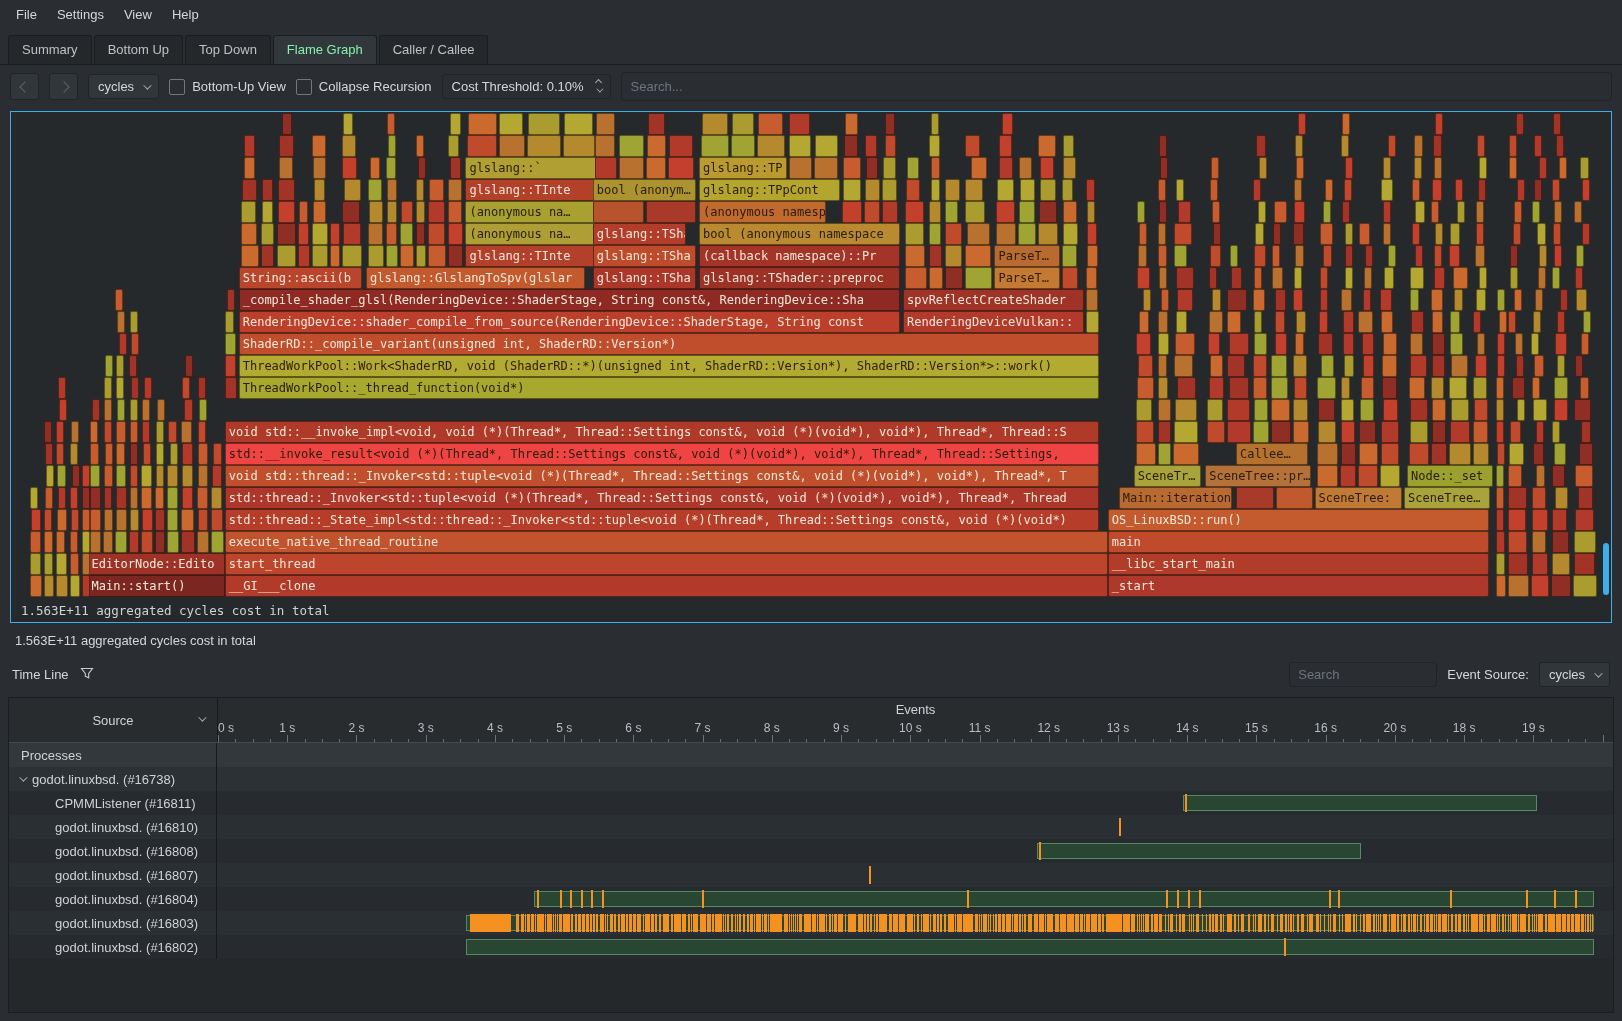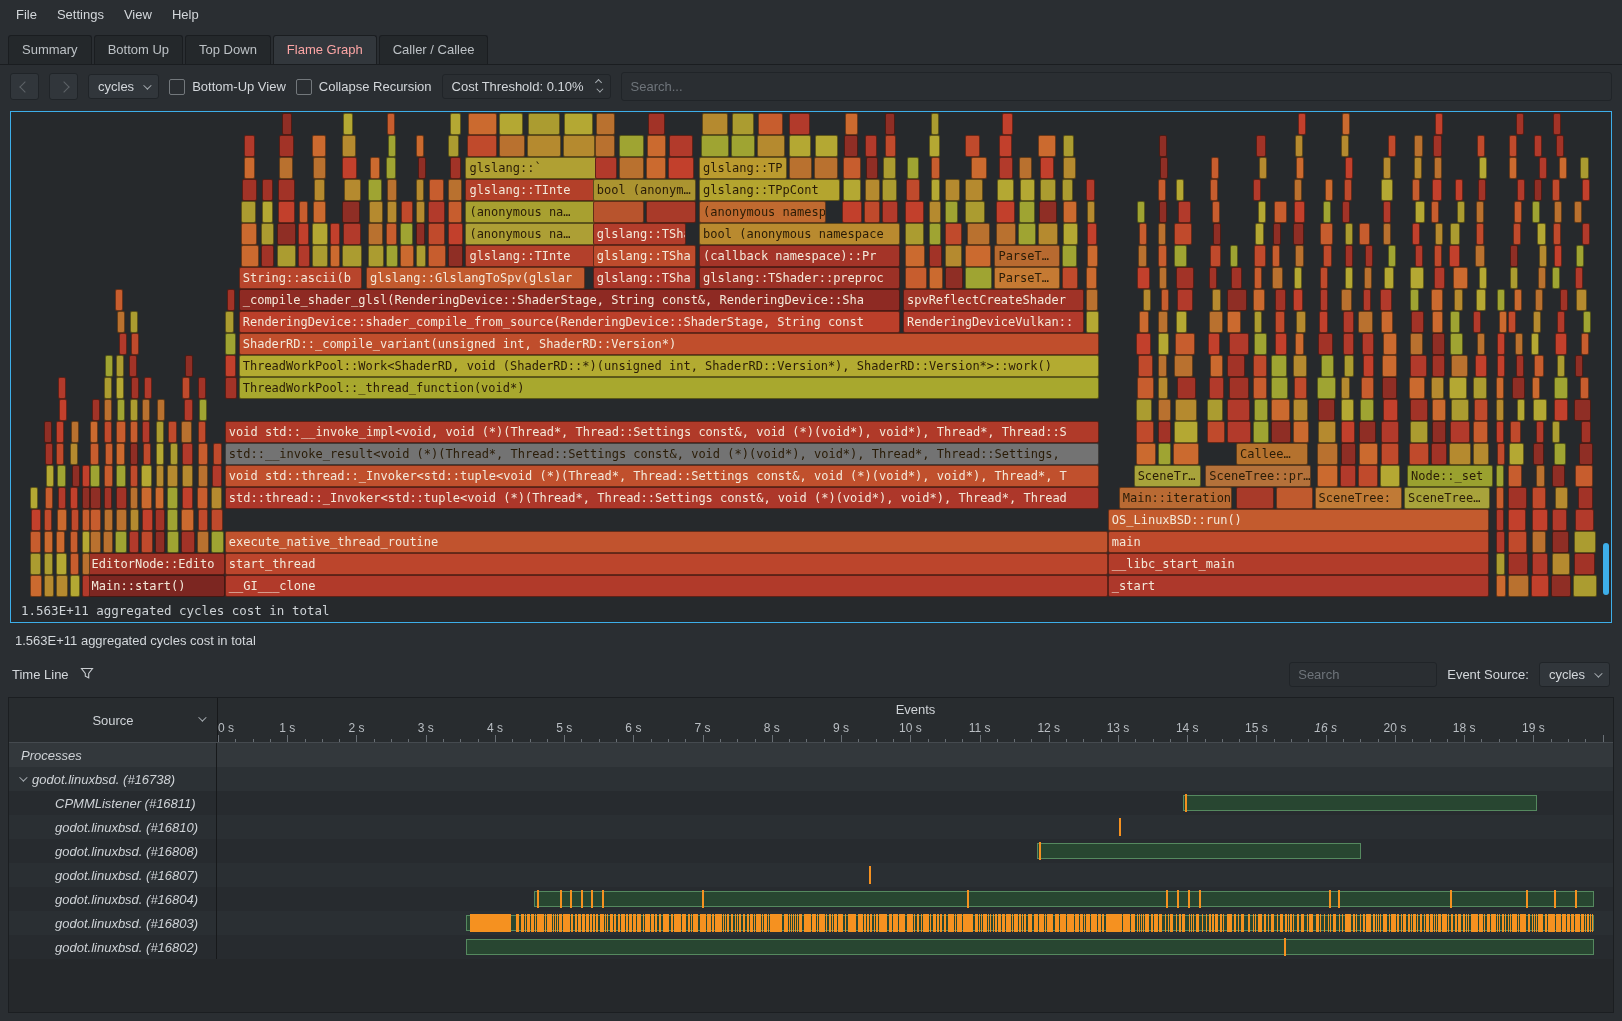--- a/index.html
+++ b/index.html
@@ -3,21 +3,21 @@
 <meta charset="utf-8">
 <style>
   html,body{margin:0;padding:0;width:1622px;height:1021px;overflow:hidden;}
   body{background:#2a2e32;color:#d3d7db;font-family:"Liberation Sans",sans-serif;font-size:13px;display:flex;flex-direction:column;}
   
   .menubar{display:flex;align-items:center;padding:4px 6px 2px;}
   .menu-item{padding:3px 10px;color:#d3d7db;border-radius:3px;cursor:default;}
   
   .tabbar{display:flex;align-items:flex-end;padding:8px 8px 0;gap:2px;border-bottom:1px solid #1a1d20;}
   .tab{padding:6px 13px 7px;color:#bcc1c5;background:#24282b;border:1px solid #1a1d20;border-bottom:none;border-radius:3px 3px 0 0;}
-  .tab.active{background:#32373c;color:#fca5a5;}
+  .tab.active{background:#32373c;color:#86efac;}
   
   .toolbar{display:flex;align-items:center;gap:10px;padding:7px 10px 8px;}
   .tool-btn{width:27px;height:25px;display:flex;align-items:center;justify-content:center;background:#31363b;border:1px solid #202428;border-radius:3px;}
   .combo{display:flex;align-items:center;gap:9px;padding:4px 9px;background:#31363b;border:1px solid #202428;border-radius:3px;color:#d3d7db;}
   .checkwrap{display:flex;align-items:center;gap:7px;}
   .checkbox{width:14px;height:14px;border:1px solid #73787c;border-radius:2px;background:#2a2e32;}
   .spinbox{display:flex;align-items:center;gap:12px;padding:4px 9px;background:#2a2e32;border:1px solid #202428;border-radius:3px;color:#d3d7db;}
   .spin-btns{display:flex;flex-direction:column;gap:3px;}
   .spin-btns .chev{width:4px;height:4px;border-width:1.4px;}
   input{font-family:"Liberation Sans",sans-serif;font-size:13px;outline:none;}
@@ -47,21 +47,21 @@
   .tl-table{margin:4px 8px 8px;border:1px solid #1b1e21;background:#25282b;flex:1;display:flex;flex-direction:column;overflow:hidden;}
   .tl-header-row{display:flex;border-bottom:1px solid #454a4f;background:#282c2f;}
   .tl-source-header{width:208px;min-width:208px;position:relative;display:flex;align-items:center;justify-content:center;border-right:1px solid #17191b;color:#cfd3d7;}
   .tl-source-header .chev{position:absolute;right:13px;top:18px;}
   .tl-header-right{flex:1;display:flex;flex-direction:column;}
   .tl-events-label{text-align:center;padding:4px 0 1px;color:#cfd3d7;}
   .tl-axis{position:relative;height:24px;}
   .axis-label{position:absolute;top:3px;transform:translateX(-50%);font-size:12px;color:#b9bec3;white-space:nowrap;}
   .axis-label.first{transform:none;}
   .axis-tick{position:absolute;bottom:0;width:1px;background:#6a7076;}
-  .tl-body{flex:1;font-style:italic;}
+  .tl-body{flex:1;}
   .tl-row{display:flex;height:24px;}
   .tl-row.even{background:#272b2f;}
   .tl-row.odd{background:#2a2f33;}
   .tl-row.section{background:#33383c;}
   .tl-row.process{background:#2c3135;}
   .tl-label{width:208px;min-width:208px;display:flex;align-items:center;gap:7px;border-right:1px solid #17191b;color:#ced2d6;box-sizing:border-box;}
   .tl-track{flex:1;position:relative;}
   .tl-bar{position:absolute;top:4px;bottom:4px;background:#284631;border:1px solid #55895f;box-sizing:border-box;}
   .tl-mark{position:absolute;top:3px;bottom:3px;width:2px;background:#f59120;}
   .tl-solid{position:absolute;top:3px;bottom:3px;background:#f59120;}
@@ -117,32 +117,33 @@
 <div class="flame-widget">
   <div class="flame-area">
       <div class="frame" style="left: 4.75594%; width: 8.63579%; bottom: 0%; height: 4.54545%; background: rgb(124, 38, 33); color: rgb(243, 233, 218);">Main::start()</div>
       <div class="frame" style="left: 13.3917%; width: 55.5695%; bottom: 0%; height: 4.54545%; background: rgb(177, 58, 42); color: rgb(243, 233, 218);">__GI___clone</div>
       <div class="frame" style="left: 68.9612%; width: 23.9675%; bottom: 0%; height: 4.54545%; background: rgb(173, 56, 43); color: rgb(243, 233, 218);">_start</div>
       <div class="frame" style="left: 4.75594%; width: 8.63579%; bottom: 4.54545%; height: 4.54545%; background: rgb(158, 50, 38); color: rgb(243, 233, 218);">EditorNode::Edito</div>
       <div class="frame" style="left: 13.3917%; width: 55.5695%; bottom: 4.54545%; height: 4.54545%; background: rgb(188, 69, 44); color: rgb(243, 233, 218);">start_thread</div>
       <div class="frame" style="left: 68.9612%; width: 23.9675%; bottom: 4.54545%; height: 4.54545%; background: rgb(178, 60, 42); color: rgb(243, 233, 218);">__libc_start_main</div>
       <div class="frame" style="left: 13.3917%; width: 55.5695%; bottom: 9.09091%; height: 4.54545%; background: rgb(193, 83, 46); color: rgb(243, 233, 218);">execute_native_thread_routine</div>
       <div class="frame" style="left: 68.9612%; width: 23.9675%; bottom: 9.09091%; height: 4.54545%; background: rgb(191, 74, 44); color: rgb(243, 233, 218);">main</div>
+      <div class="frame" style="left: 13.3917%; width: 55.0063%; bottom: 13.6364%; height: 4.54545%; background: rgb(181, 61, 42); color: rgb(243, 233, 218);">std::thread::_State_impl&lt;std::thread::_Invoker&lt;std::tuple&lt;void (*)(Thread*, Thread::Settings const&amp;, void (*)(void*)</div>
       <div class="frame" style="left: 68.9612%; width: 23.9675%; bottom: 13.6364%; height: 4.54545%; background: rgb(195, 91, 46); color: rgb(243, 233, 218);">OS_LinuxBSD::run()</div>
       <div class="frame" style="left: 13.3917%; width: 55.0063%; bottom: 18.1818%; height: 4.54545%; background: rgb(173, 55, 42); color: rgb(243, 233, 218);">std::thread::_Invoker&lt;std::tuple&lt;void (*)(Thread*, Thread::Settings const&amp;, void (*)(void*), void*), Thread*, Thread</div>
       <div class="frame" style="left: 69.6496%; width: 7.13392%; bottom: 18.1818%; height: 4.54545%; background: rgb(185, 106, 51); color: rgb(42, 28, 7);">Main::iteration()</div>
       <div class="frame" style="left: 77.0338%; width: 2.37797%; bottom: 18.1818%; height: 4.54545%; background: rgb(168, 58, 41); color: rgb(243, 233, 218);"></div>
       <div class="frame" style="left: 79.5369%; width: 2.31539%; bottom: 18.1818%; height: 4.54545%; background: rgb(192, 90, 46); color: rgb(243, 233, 218);"></div>
       <div class="frame" style="left: 81.9775%; width: 5.50688%; bottom: 18.1818%; height: 4.54545%; background: rgb(192, 122, 54); color: rgb(42, 28, 7);">SceneTree:</div>
       <div class="frame" style="left: 87.6095%; width: 5.38173%; bottom: 18.1818%; height: 4.54545%; background: rgb(168, 163, 59); color: rgb(42, 28, 7);">SceneTree…</div>
       <div class="frame" style="left: 13.3917%; width: 55.0063%; bottom: 22.7273%; height: 4.54545%; background: rgb(192, 80, 45); color: rgb(243, 233, 218);">void std::thread::_Invoker&lt;std::tuple&lt;void (*)(Thread*, Thread::Settings const&amp;, void (*)(void*), void*), Thread*, T</div>
       <div class="frame" style="left: 70.5882%; width: 4.25532%; bottom: 22.7273%; height: 4.54545%; background: rgb(168, 163, 59); color: rgb(42, 28, 7);">SceneTr…</div>
       <div class="frame" style="left: 75.0939%; width: 6.63329%; bottom: 22.7273%; height: 4.54545%; background: rgb(180, 113, 58); color: rgb(42, 28, 7);">SceneTree::pr…</div>
       <div class="frame" style="left: 87.7972%; width: 5.38173%; bottom: 22.7273%; height: 4.54545%; background: rgb(154, 161, 47); color: rgb(42, 28, 7);">Node::_set</div>
-      <div class="frame" style="left: 13.3917%; width: 55.0063%; bottom: 27.2727%; height: 4.54545%; background: #737373; color: rgb(42, 28, 7);">std::__invoke_result&lt;void (*)(Thread*, Thread::Settings const&amp;, void (*)(void*), void*), Thread*, Thread::Settings,</div>
+      <div class="frame" style="left: 13.3917%; width: 55.0063%; bottom: 27.2727%; height: 4.54545%; background: #ef4444; color: rgb(42, 28, 7);">std::__invoke_result&lt;void (*)(Thread*, Thread::Settings const&amp;, void (*)(void*), void*), Thread*, Thread::Settings,</div>
       <div class="frame" style="left: 77.0338%; width: 4.50563%; bottom: 27.2727%; height: 4.54545%; background: rgb(181, 114, 46); color: rgb(42, 28, 7);">Callee…</div>
       <div class="frame" style="left: 13.3917%; width: 55.0063%; bottom: 31.8182%; height: 4.54545%; background: rgb(176, 58, 41); color: rgb(243, 233, 218);">void std::__invoke_impl&lt;void, void (*)(Thread*, Thread::Settings const&amp;, void (*)(void*), void*), Thread*, Thread::S</div>
       <div class="frame" style="left: 14.2678%; width: 54.1302%; bottom: 40.9091%; height: 4.54545%; background: rgb(168, 168, 46); color: rgb(42, 28, 7);">ThreadWorkPool::_thread_function(void*)</div>
       <div class="frame" style="left: 14.2678%; width: 54.1302%; bottom: 50%; height: 4.54545%; background: rgb(192, 78, 44); color: rgb(243, 233, 218);">ShaderRD::_compile_variant(unsigned int, ShaderRD::Version*)</div>
       <div class="frame" style="left: 14.2678%; width: 54.1302%; bottom: 45.4545%; height: 4.54545%; background: rgb(179, 171, 49); color: rgb(42, 28, 7);">ThreadWorkPool::Work&lt;ShaderRD, void (ShaderRD::*)(unsigned int, ShaderRD::Version*), ShaderRD::Version*&gt;::work()</div>
       <div class="frame" style="left: 14.2678%; width: 41.6145%; bottom: 54.5455%; height: 4.54545%; background: rgb(187, 63, 42); color: rgb(243, 233, 218);">RenderingDevice::shader_compile_from_source(RenderingDevice::ShaderStage, String const</div>
       <div class="frame" style="left: 56.0701%; width: 11.3892%; bottom: 54.5455%; height: 4.54545%; background: rgb(178, 58, 43); color: rgb(243, 233, 218);">RenderingDeviceVulkan::</div>
       <div class="frame" style="left: 14.2678%; width: 41.6145%; bottom: 59.0909%; height: 4.54545%; background: rgb(142, 42, 35); color: rgb(243, 233, 218);">_compile_shader_glsl(RenderingDevice::ShaderStage, String const&amp;, RenderingDevice::Sha</div>
       <div class="frame" style="left: 56.0701%; width: 11.3892%; bottom: 59.0909%; height: 4.54545%; background: rgb(160, 51, 39); color: rgb(243, 233, 218);">spvReflectCreateShader</div>
       <div class="frame" style="left: 14.2678%; width: 7.7597%; bottom: 63.6364%; height: 4.54545%; background: rgb(184, 69, 44); color: rgb(243, 233, 218);">String::ascii(b</div>
@@ -818,21 +819,21 @@
           <span class="axis-label" style="left: 29.7767%;">6 s</span>
           <span class="axis-label" style="left: 34.7395%;">7 s</span>
           <span class="axis-label" style="left: 39.7022%;">8 s</span>
           <span class="axis-label" style="left: 44.665%;">9 s</span>
           <span class="axis-label" style="left: 49.6278%;">10 s</span>
           <span class="axis-label" style="left: 54.5906%;">11 s</span>
           <span class="axis-label" style="left: 59.5533%;">12 s</span>
           <span class="axis-label" style="left: 64.5161%;">13 s</span>
           <span class="axis-label" style="left: 69.4789%;">14 s</span>
           <span class="axis-label" style="left: 74.4417%;">15 s</span>
-          <span class="axis-label" style="left: 79.4045%; font-style: italic;">16 s</span>
+          <span class="axis-label" style="left: 79.4045%;">16 s</span>
           <span class="axis-label" style="left: 84.3672%;">20 s</span>
           <span class="axis-label" style="left: 89.33%;">18 s</span>
           <span class="axis-label" style="left: 94.2928%;">19 s</span>
           <div class="axis-tick" style="left: 0%; height: 7px;"></div>
           <div class="axis-tick" style="left: 1.24069%; height: 3px;"></div>
           <div class="axis-tick" style="left: 2.48139%; height: 3px;"></div>
           <div class="axis-tick" style="left: 3.72208%; height: 3px;"></div>
           <div class="axis-tick" style="left: 4.96278%; height: 7px;"></div>
           <div class="axis-tick" style="left: 6.20347%; height: 3px;"></div>
           <div class="axis-tick" style="left: 7.44417%; height: 3px;"></div>

